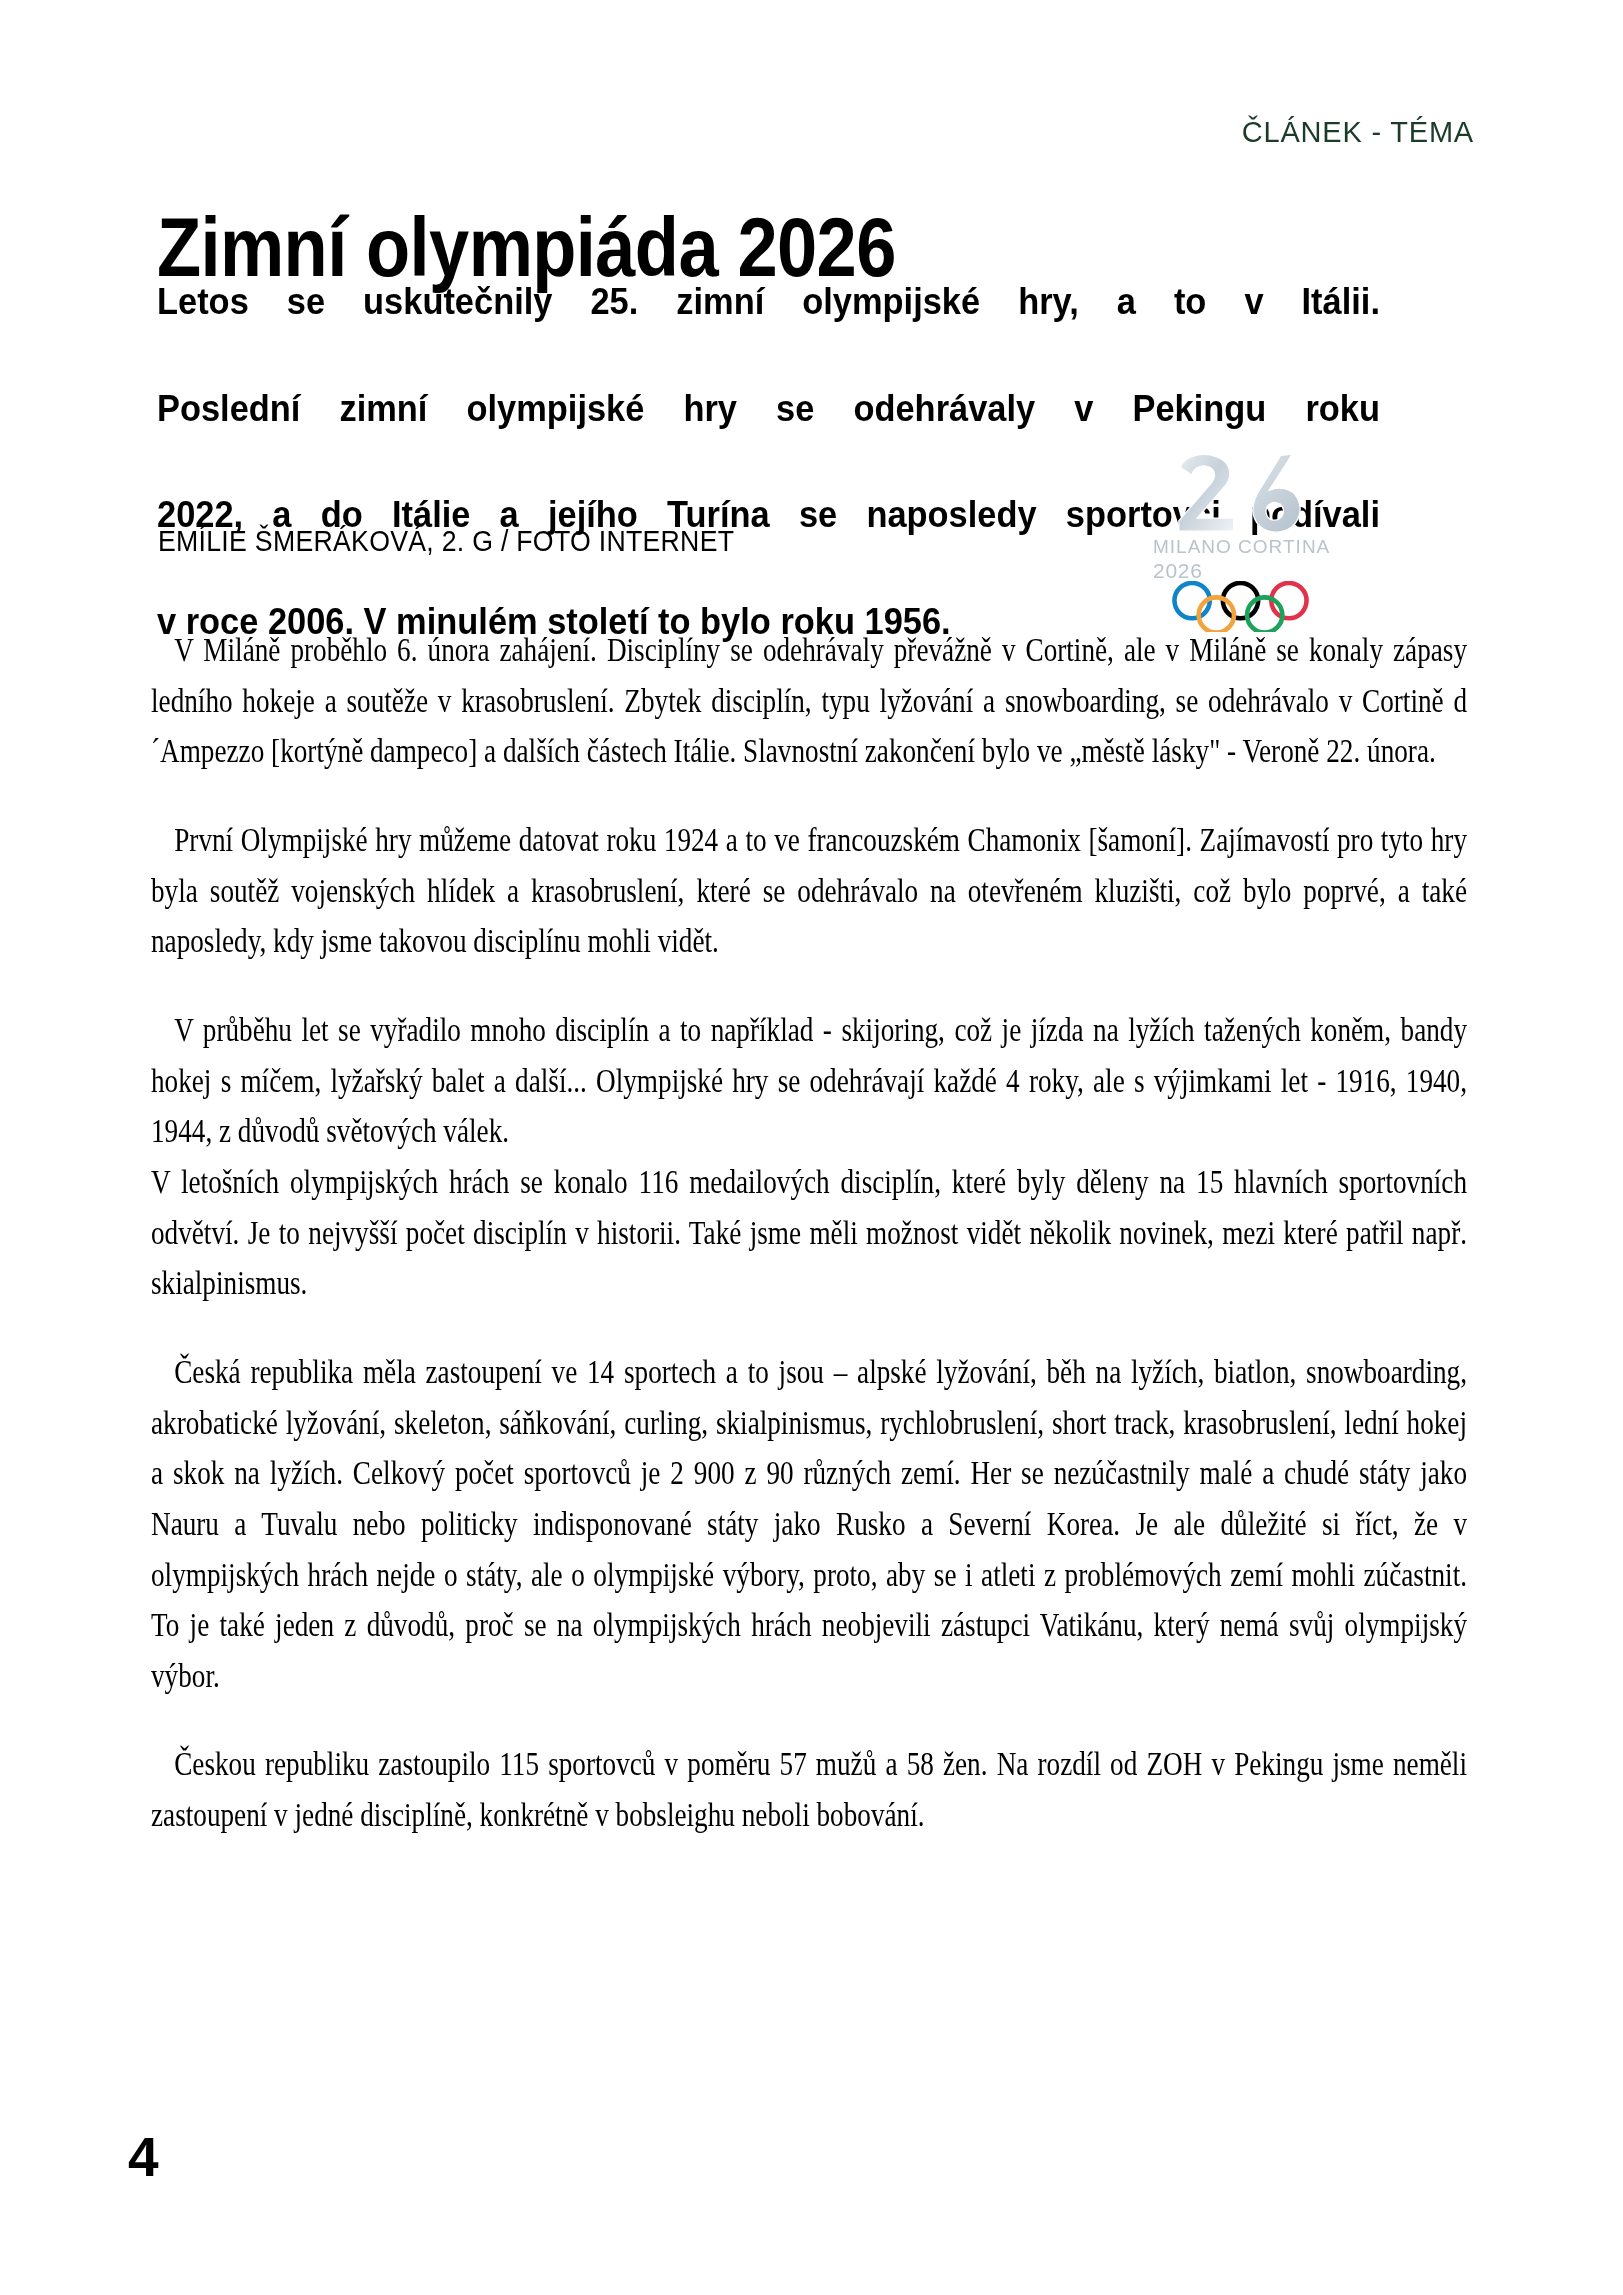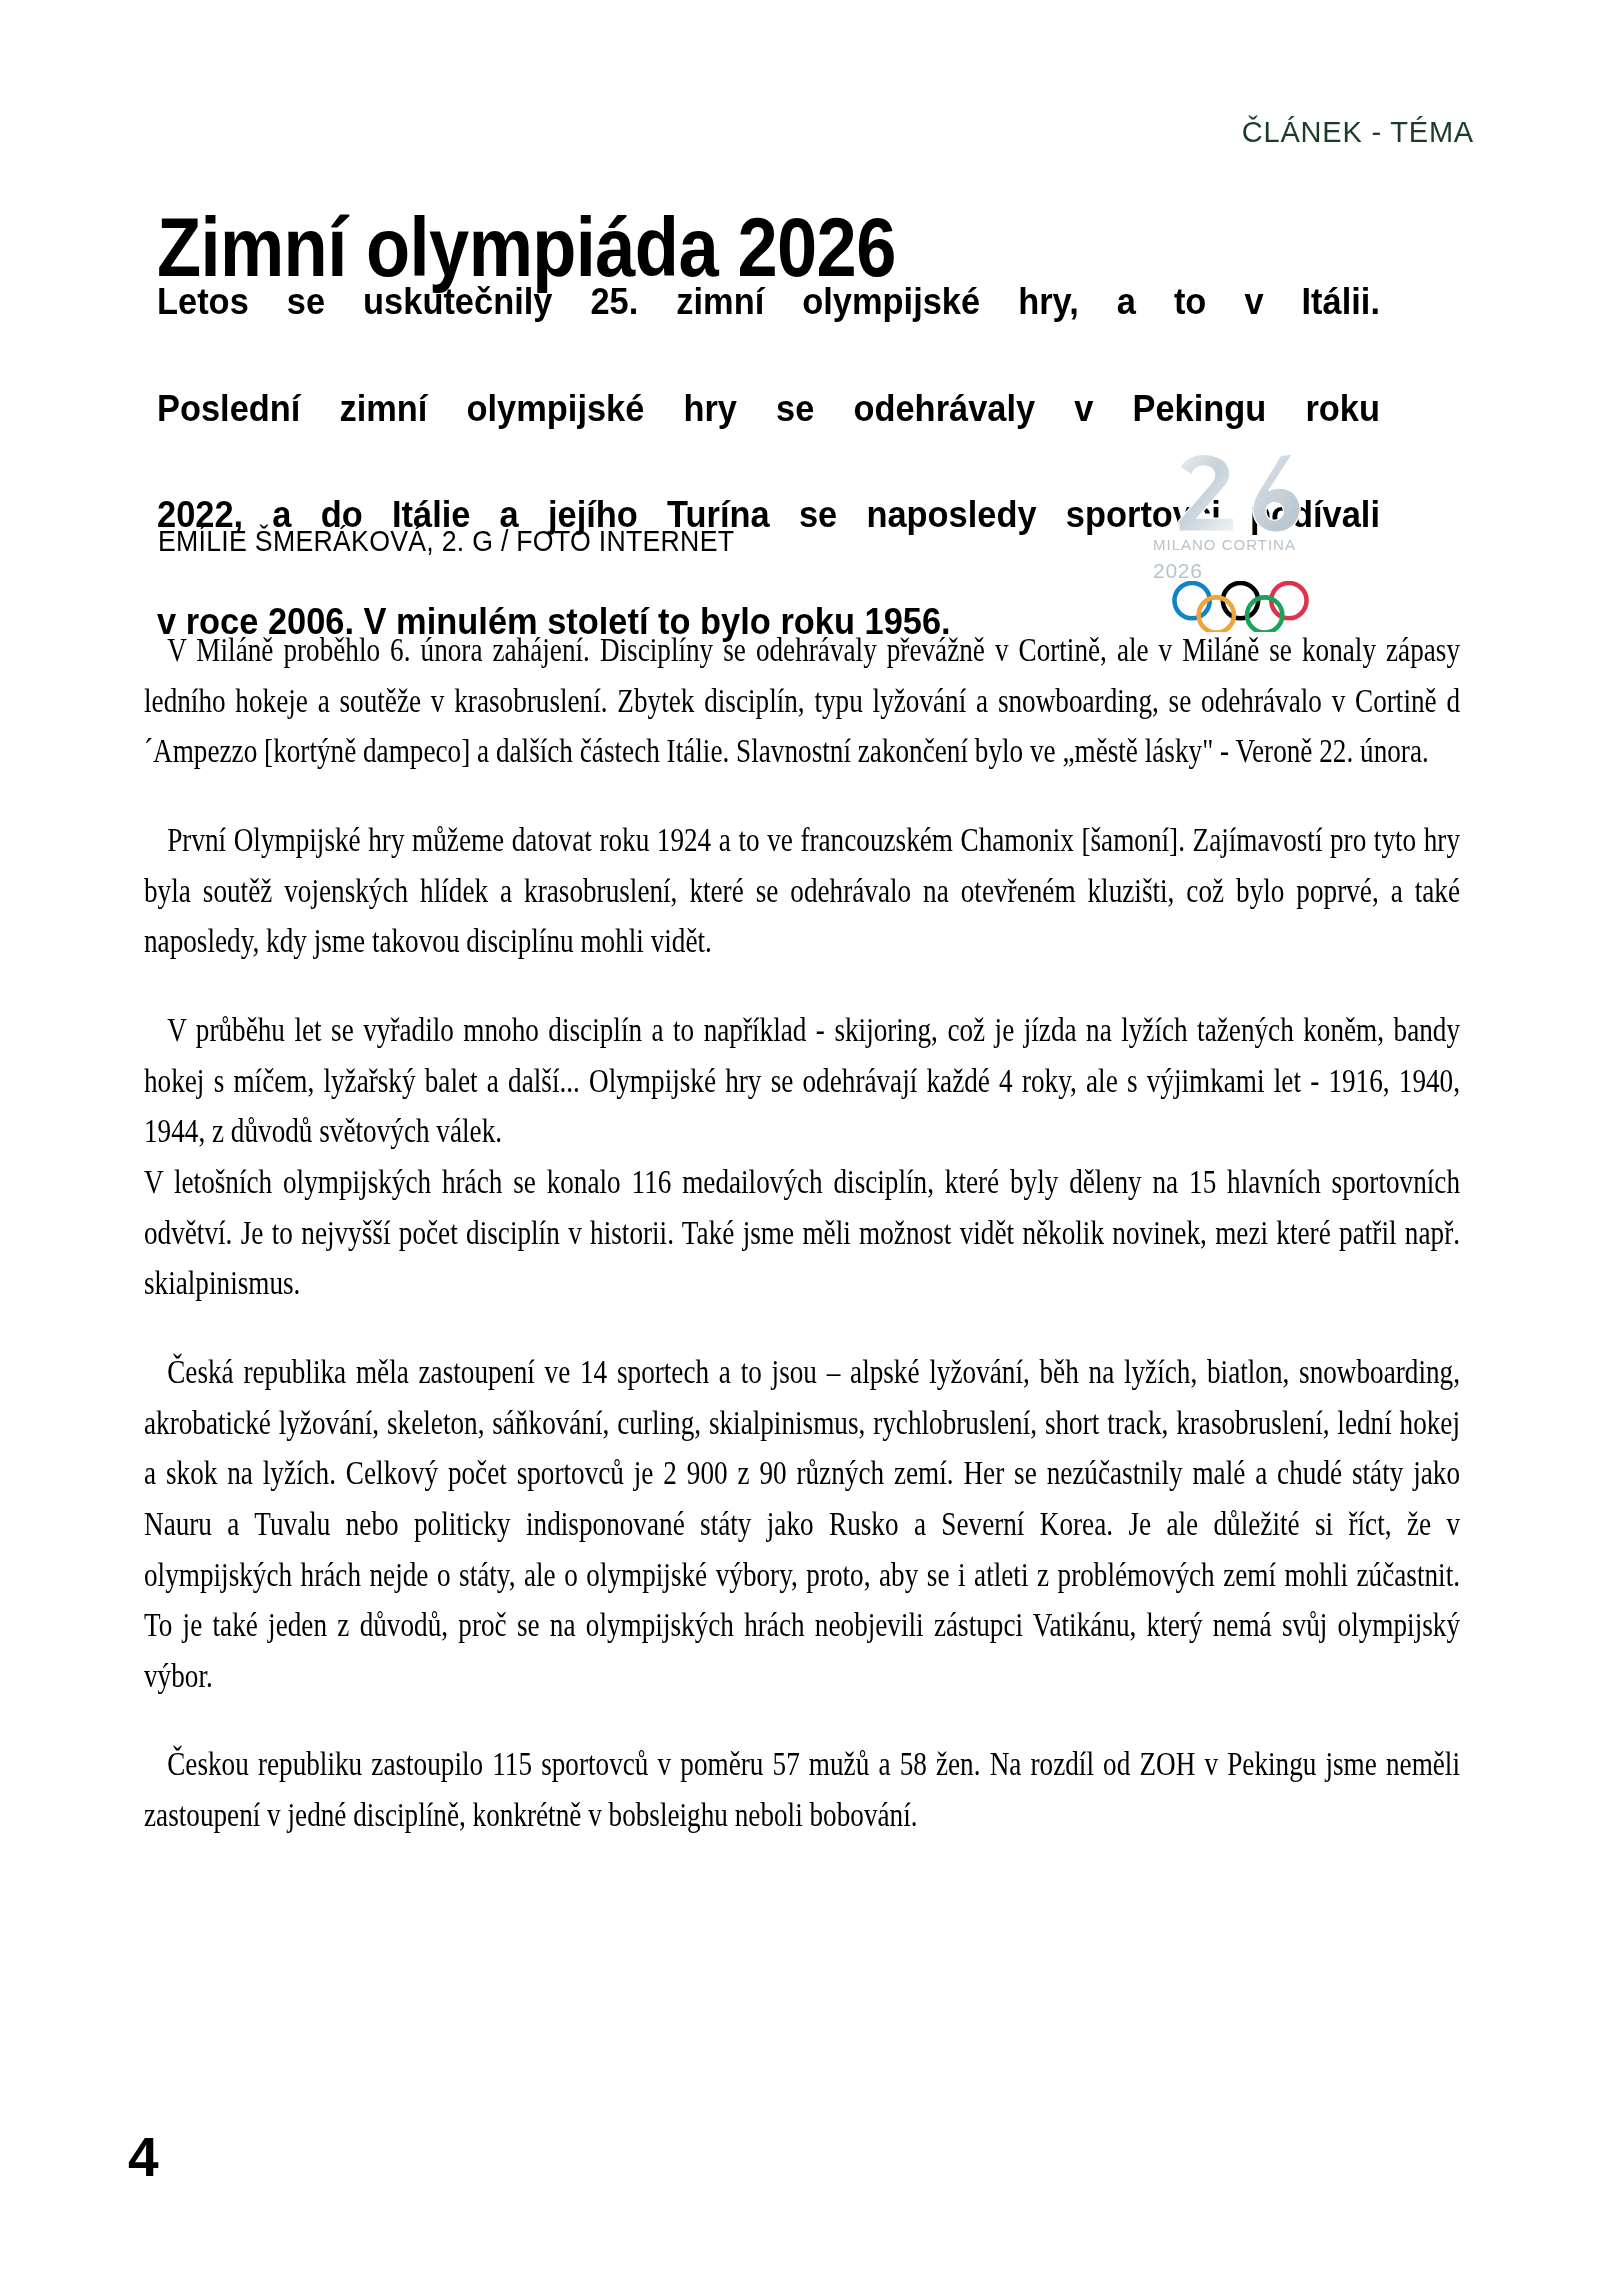--- a/index.html
+++ b/index.html
@@ -103,21 +103,21 @@
     height: 84px;
   }
   .logo-mark svg { display: block; width: 100%; height: 100%; }
   .logo-wordmark {
     position: absolute;
     top: 86px;
     left: 0;
     width: 175px;
     text-align: left;
     font-family: "Liberation Sans Narrow", "Liberation Sans", sans-serif;
-    font-size: 15px;
+    font-size: 19px;
     letter-spacing: 1px;
     color: #b9c3cb;
     white-space: nowrap;
   }
   .logo-year {
     position: absolute;
     top: 109px;
     left: 0;
     width: 175px;
     text-align: left;
@@ -132,21 +132,21 @@
     left: 14.4px;
     width: 147px;
     height: 51px;
   }
   .logo-rings svg { display: block; width: 100%; height: 100%; }
 
   
   .body {
     position: absolute;
     top: 625px;
-    left: 144px;
+    left: 151px;
     width: 1316px;
   }
   .body p {
     margin: 0;
     font-family: "Liberation Serif", serif;
     font-size: 34px;
     line-height: 1.49;
     color: #000000;
     text-align: justify;
     text-justify: inter-word;

